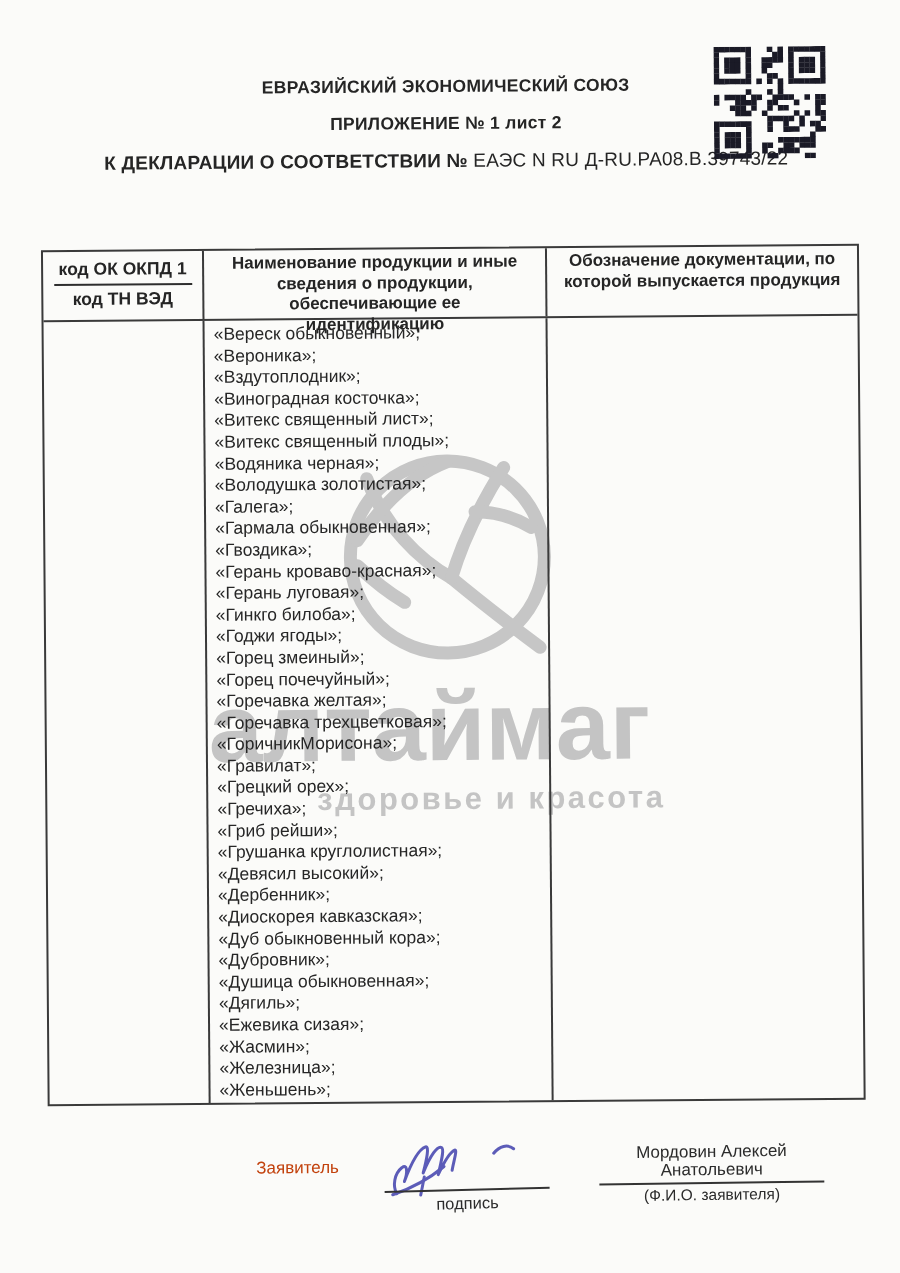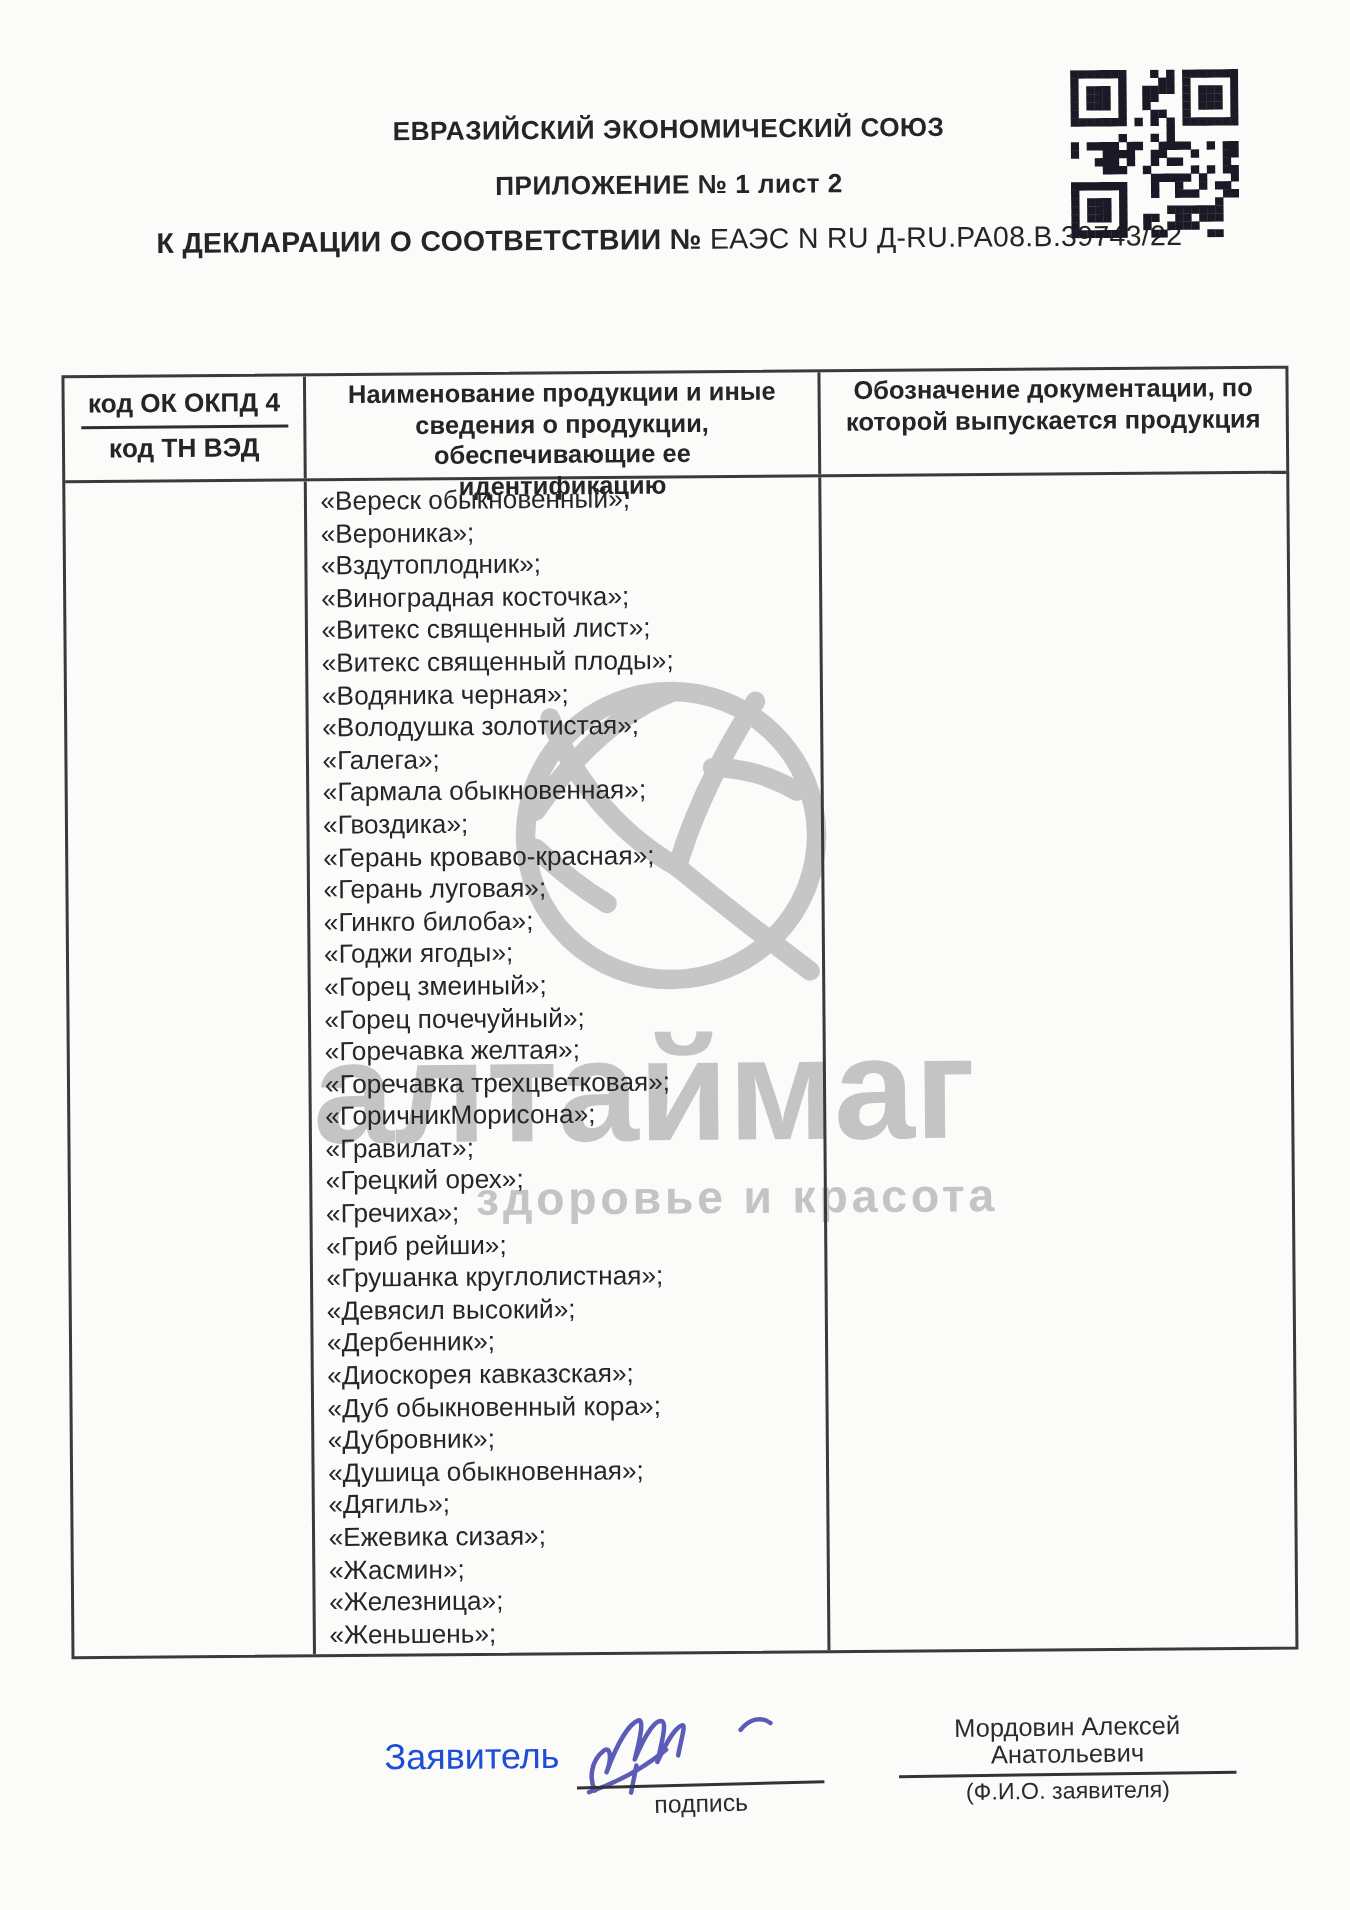--- a/index.html
+++ b/index.html
@@ -51,21 +51,21 @@
   .c3 { flex:1; }
   .th { font-weight:bold; font-size:17px; line-height:20.5px; text-align:center; color:#252525; }
   .c1.th { padding-top:7px; font-size:17.5px; }
   .code-rule { width:138px; margin:4px auto 3px auto; border-top:2px solid #2e2e2e; height:0; }
   .hwrap2 { width:312px; margin:3px auto 0 auto; }
   .hwrap3 { width:290px; margin:3px auto 0 auto; }
   .products { padding:3px 4px 0 9px; font-size:17.5px; line-height:21.6px; color:#262626; }
   .product-line { white-space:nowrap; }
 
   
-  .footer-label { position:absolute; left:252px; top:1157px; font-size:24px; color:#1d4ed8; z-index:1; }
+  .footer-label { position:absolute; left:252px; top:1157px; font-size:17px; color:#c2410c; z-index:1; }
   .sig-area { position:absolute; left:378px; top:1134px; width:170px; height:80px; z-index:2; transform:rotate(-1deg); }
   .sig-line { position:absolute; left:2px; top:55px; width:165px; height:2px; background:#333; }
   .sig-caption { position:absolute; left:2px; top:60px; width:165px; text-align:center; font-size:16.5px; color:#2b2b2b; }
   .sig-svg { position:absolute; left:8px; top:8px; overflow:visible; }
   .fio-area { position:absolute; left:595px; top:1145px; width:225px; z-index:1; transform:rotate(-0.3deg); }
   .fio-name { text-align:center; font-size:17px; line-height:18px; color:#2b2b2b; }
   .fio-line { width:225px; height:2px; background:#333; margin-top:3px; }
   .fio-caption { text-align:center; font-size:15.5px; color:#2b2b2b; margin-top:2px; }
 </style>
 </head>
@@ -296,21 +296,21 @@
         <rect x="32.00" y="106.67" width="5.58" height="5.58" fill="#1a1a26"></rect>
         <rect x="53.33" y="106.67" width="5.58" height="5.58" fill="#1a1a26"></rect>
         <rect x="58.67" y="106.67" width="5.58" height="5.58" fill="#1a1a26"></rect>
         <rect x="90.67" y="106.67" width="5.58" height="5.58" fill="#1a1a26"></rect>
         <rect x="96.00" y="106.67" width="5.58" height="5.58" fill="#1a1a26"></rect>
       </svg></div>
 
   <div class="table">
     <div class="trow thead">
       <div class="c c1 th">
-        <div>код ОК ОКПД 4</div>
+        <div>код ОК ОКПД 1</div>
         <div class="code-rule"></div>
         <div>код ТН ВЭД</div>
       </div>
       <div class="c c2 th">
         <div class="hwrap2">Наименование продукции и иные сведения о продукции, обеспечивающие ее идентификацию</div>
       </div>
       <div class="c c3 th">
         <div class="hwrap3">Обозначение документации, по которой выпускается продукция</div>
       </div>
     </div>

